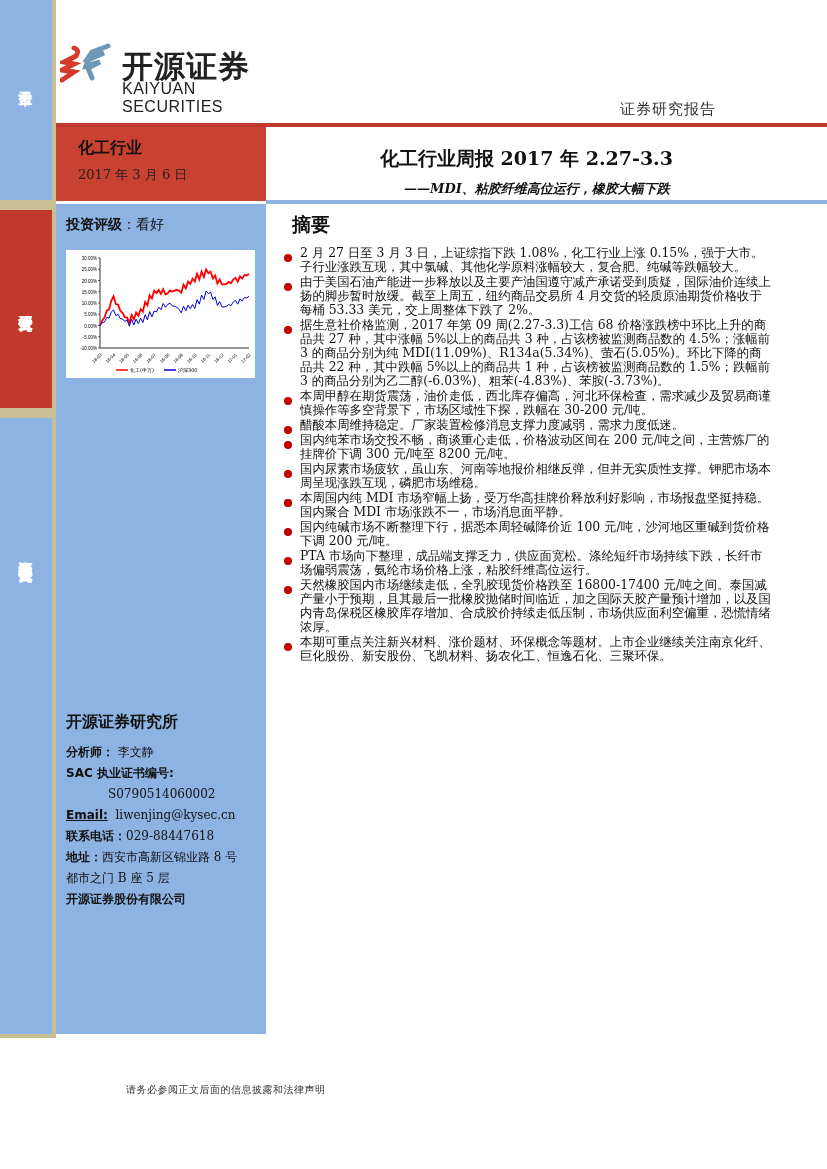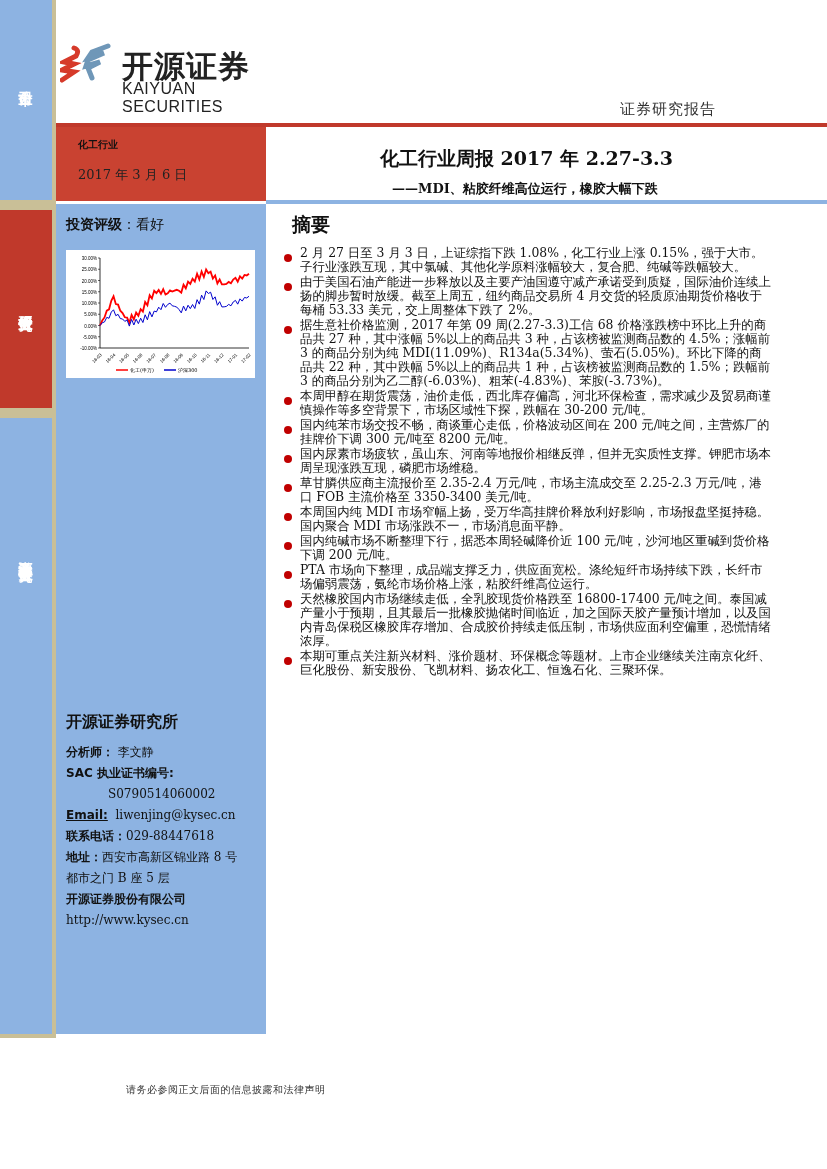--- a/index.html
+++ b/index.html
@@ -14,24 +14,24 @@
   .gold-a{top:0;height:1034px;}
   .vtext{position:absolute;left:0;width:52px;color:#fff;font-family:"DejaVu Sans","Liberation Sans",sans-serif;font-weight:bold;font-size:14px;line-height:16px;text-align:center;writing-mode:vertical-rl;display:flex;align-items:center;justify-content:center;}
   .gap{left:0;width:56px;height:10px;background:#c9bf97;}
   
   .logo{left:60px;top:42px;width:200px;height:50px;}
   .logo-cn{position:absolute;left:62px;top:4px;font-family:"DejaVu Sans","Liberation Sans",sans-serif;font-size:31px;font-weight:bold;color:#222;letter-spacing:1px;}
   .logo-en{position:absolute;left:62px;top:38px;font-family:Liberation Sans, sans-serif;font-size:16px;color:#222;letter-spacing:0.5px;}
   .doc-type{left:620px;top:100px;font-family:"DejaVu Sans","Liberation Sans",sans-serif;font-size:15px;color:#333;letter-spacing:1px;}
   .redline{left:56px;top:123px;width:771px;height:4px;background:#c0392b;}
   .red-box{left:56px;top:127px;width:210px;height:74px;background:#c94231;}
-  .industry{left:78px;top:138px;font-size:10px;font-weight:bold;color:#111;font-family:"DejaVu Sans","Liberation Sans",sans-serif;}
+  .industry{left:78px;top:138px;font-size:16px;font-weight:bold;color:#111;font-family:"DejaVu Sans","Liberation Sans",sans-serif;}
   .date{left:78px;top:166px;font-size:13px;color:#222;}
   .title{left:380px;top:146px;font-size:19px;font-weight:bold;color:#111;}
-  .subtitle{left:392px;top:180px;font-size:13px;font-weight:bold;color:#111;}
+  .subtitle{left:404px;top:180px;font-size:13px;font-weight:bold;color:#111;font-style:italic;}
   .blueline{left:266px;top:200px;width:561px;height:4px;background:#8db3e2;}
   .side-panel{left:56px;top:204px;width:210px;height:830px;background:#8db3e2;}
   .rating{left:66px;top:216px;font-size:14px;}
   .rating b{font-family:"DejaVu Sans","Liberation Sans",sans-serif;}
   .chart-box{left:66px;top:250px;width:189px;height:128px;background:#fff;}
   .summary-h{left:292px;top:212px;font-size:19px;font-weight:bold;font-family:"DejaVu Sans","Liberation Sans",sans-serif;}
   .bullets{left:284px;top:246px;width:488px;font-size:12.4px;line-height:14px;color:#111;}
   .bullet{position:relative;padding-left:16px;margin:0 0 1px 0;}
   .dot{position:absolute;left:0;top:8px;width:8px;height:8px;border-radius:50%;background:#c00000;}
   .org{left:66px;top:712px;font-size:16px;font-weight:bold;font-family:"DejaVu Sans","Liberation Sans",sans-serif;}
@@ -122,36 +122,36 @@
       <text x="112" y="122" font-size="5" font-family="DejaVu Sans, sans-serif">沪深300</text>
     </svg>
 </div>
 
 <div class="abs summary-h">摘要</div>
 <div class="abs bullets">
   <div class="bullet"><span class="dot"></span><span>2 月 27 日至 3 月 3 日，上证综指下跌 1.08%，化工行业上涨 0.15%，强于大市。子行业涨跌互现，其中氯碱、其他化学原料涨幅较大，复合肥、纯碱等跌幅较大。</span></div>
   <div class="bullet"><span class="dot"></span><span>由于美国石油产能进一步释放以及主要产油国遵守减产承诺受到质疑，国际油价连续上扬的脚步暂时放缓。截至上周五，纽约商品交易所 4 月交货的轻质原油期货价格收于每桶 53.33 美元，交上周整体下跌了 2%。</span></div>
   <div class="bullet"><span class="dot"></span><span>据生意社价格监测，2017 年第 09 周(2.27-3.3)工信 68 价格涨跌榜中环比上升的商品共 27 种，其中涨幅 5%以上的商品共 3 种，占该榜被监测商品数的 4.5%；涨幅前 3 的商品分别为纯 MDI(11.09%)、R134a(5.34%)、萤石(5.05%)。环比下降的商品共 22 种，其中跌幅 5%以上的商品共 1 种，占该榜被监测商品数的 1.5%；跌幅前 3 的商品分别为乙二醇(-6.03%)、粗苯(-4.83%)、苯胺(-3.73%)。</span></div>
   <div class="bullet"><span class="dot"></span><span>本周甲醇在期货震荡，油价走低，西北库存偏高，河北环保检查，需求减少及贸易商谨慎操作等多空背景下，市场区域性下探，跌幅在 30-200 元/吨。</span></div>
+  <div class="bullet"><span class="dot"></span><span>醋酸本周维持稳定。厂家装置检修消息支撑力度减弱，需求力度低迷。</span></div>
   <div class="bullet"><span class="dot"></span><span>国内纯苯市场交投不畅，商谈重心走低，价格波动区间在 200 元/吨之间，主营炼厂的挂牌价下调 300 元/吨至 8200 元/吨。</span></div>
   <div class="bullet"><span class="dot"></span><span>国内尿素市场疲软，虽山东、河南等地报价相继反弹，但并无实质性支撑。钾肥市场本周呈现涨跌互现，磷肥市场维稳。</span></div>
-  <div class="bullet"><span class="dot"></span><span>草甘膦供应商主流报价至 2.35-2.4 万元/吨，市场主流成交至 2.25-2.3 万元/吨，港口 FOB 主流价格至 3350-3400 美元/吨。</span></div>
+  <div class="bullet"><span class="dot"></span></div>
   <div class="bullet"><span class="dot"></span><span>本周国内纯 MDI 市场窄幅上扬，受万华高挂牌价释放利好影响，市场报盘坚挺持稳。国内聚合 MDI 市场涨跌不一，市场消息面平静。</span></div>
   <div class="bullet"><span class="dot"></span><span>国内纯碱市场不断整理下行，据悉本周轻碱降价近 100 元/吨，沙河地区重碱到货价格下调 200 元/吨。</span></div>
   <div class="bullet"><span class="dot"></span><span>PTA 市场向下整理，成品端支撑乏力，供应面宽松。涤纶短纤市场持续下跌，长纤市场偏弱震荡，氨纶市场价格上涨，粘胶纤维高位运行。</span></div>
   <div class="bullet"><span class="dot"></span><span>天然橡胶国内市场继续走低，全乳胶现货价格跌至 16800-17400 元/吨之间。泰国减产量小于预期，且其最后一批橡胶抛储时间临近，加之国际天胶产量预计增加，以及国内青岛保税区橡胶库存增加、合成胶价持续走低压制，市场供应面利空偏重，恐慌情绪浓厚。</span></div>
   <div class="bullet"><span class="dot"></span><span>本期可重点关注新兴材料、涨价题材、环保概念等题材。上市企业继续关注南京化纤、巨化股份、新安股份、飞凯材料、扬农化工、恒逸石化、三聚环保。</span></div>
 </div>
 
 <div class="abs org">开源证券研究所</div>
 <div class="abs info">
   <div><b>分析师：</b> <span>李文静</span></div>
   <div><b>SAC 执业证书编号:</b></div>
   <div style="padding-left:42px;">S0790514060002</div>
   <div><b style="text-decoration:underline;">Email:</b> &nbsp;<span>liwenjing@kysec.cn</span></div>
   <div><b>联系电话：</b><span>029-88447618</span></div>
   <div><b>地址：</b><span>西安市高新区锦业路 8 号</span></div>
   <div>都市之门 B 座 5 层</div>
   <div style="font-weight:bold;font-family:'DejaVu Sans','Liberation Sans',sans-serif;">开源证券股份有限公司</div>
-  <div>http://www.kysec.cn</div>
 </div>
 
 <div class="abs footer">请务必参阅正文后面的信息披露和法律声明</div>
 
 </body></html>

